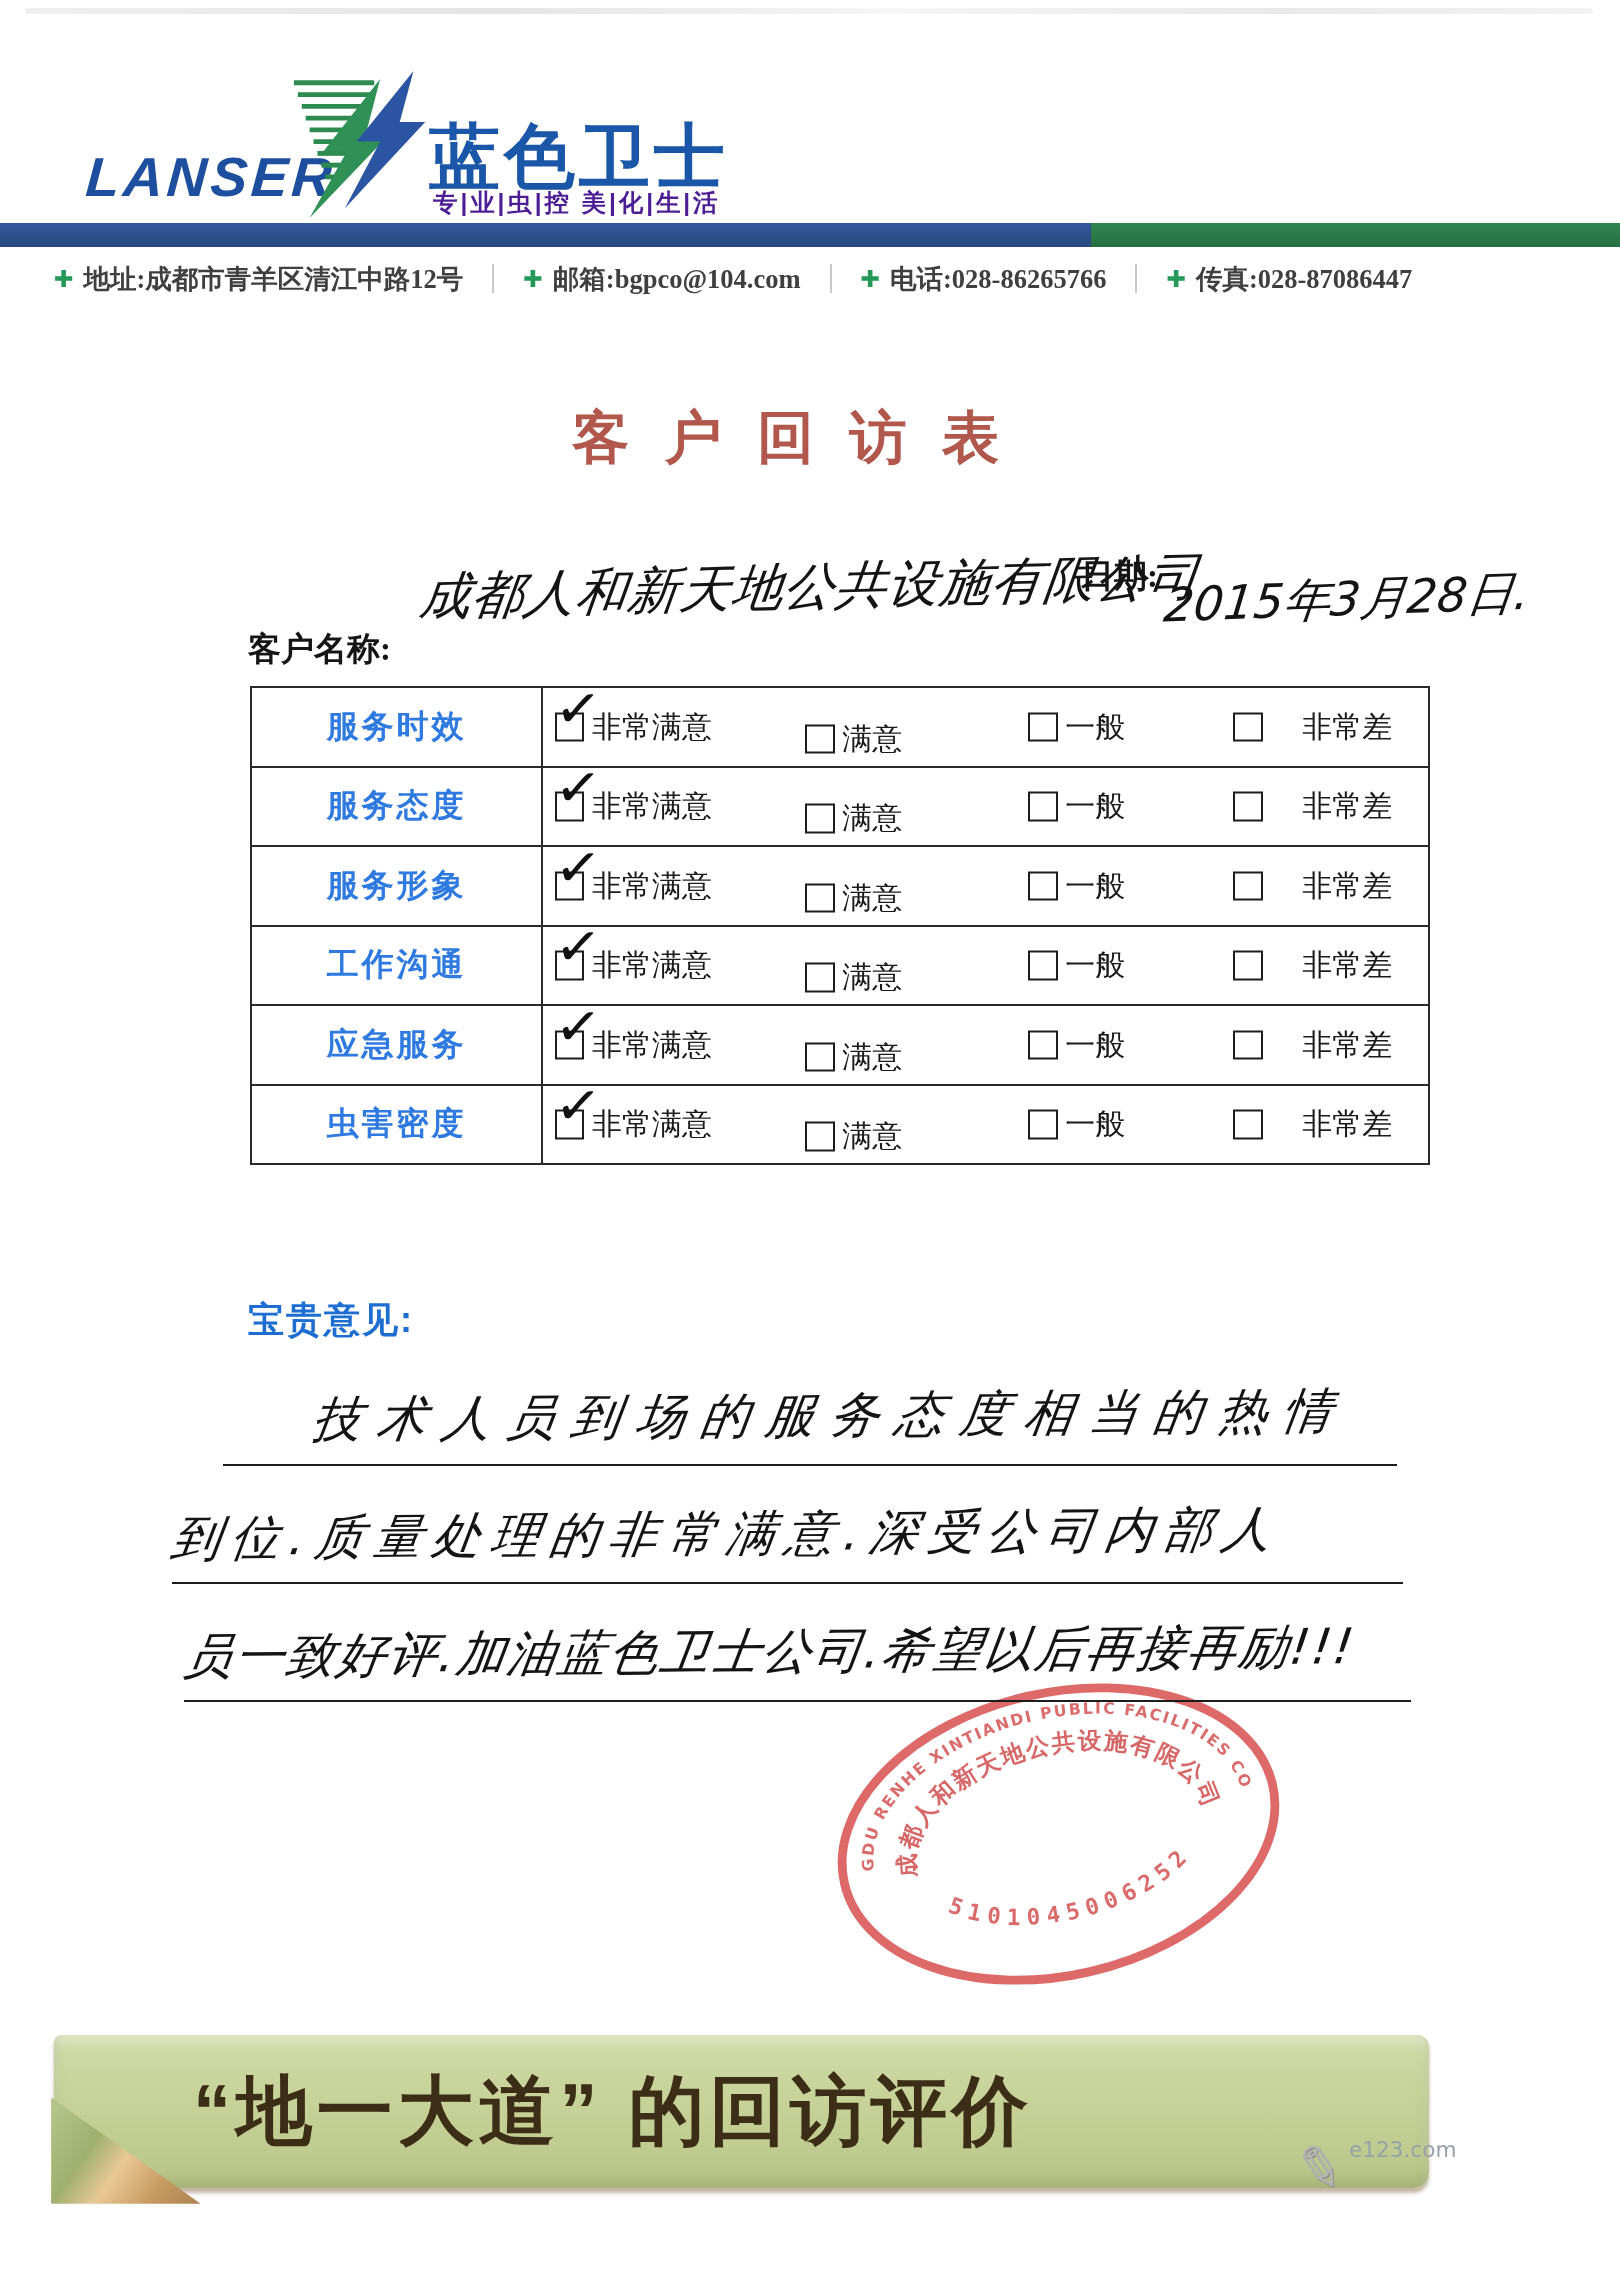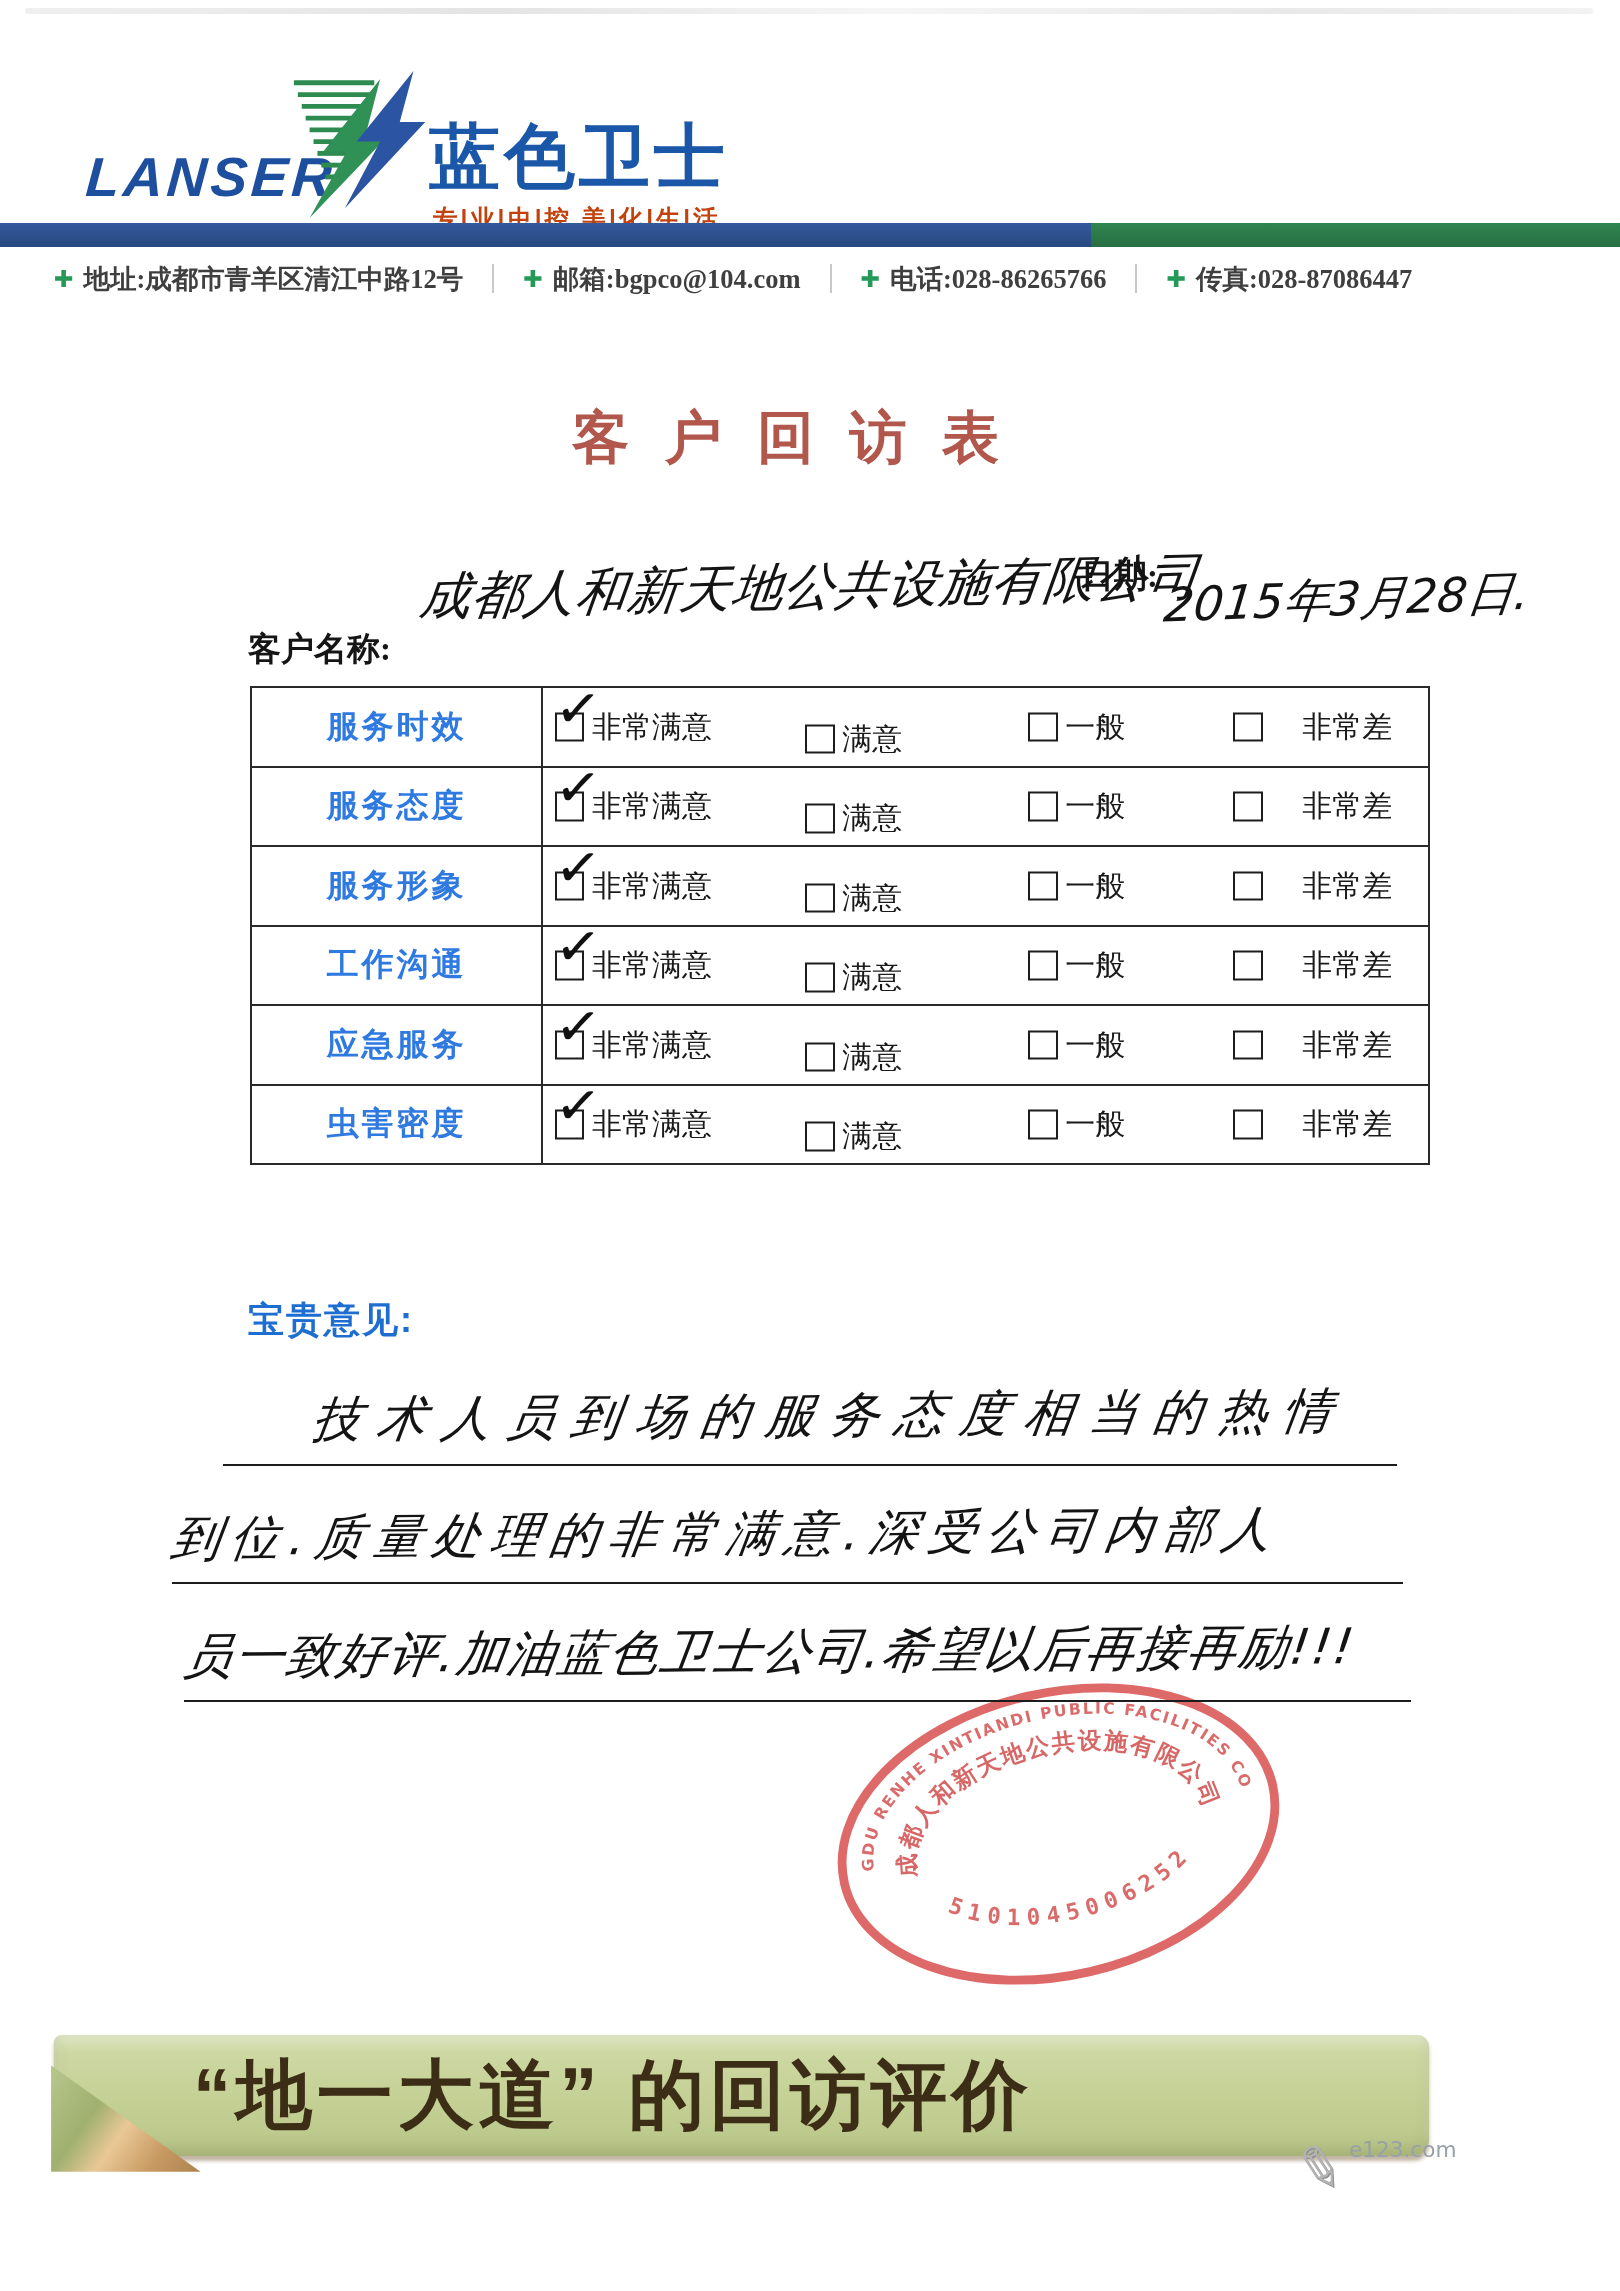--- a/index.html
+++ b/index.html
@@ -8,21 +8,21 @@
 
   
   .scan-top{position:absolute;left:24.5px;top:7.8px;width:1568px;height:5.9px;opacity:.5;border-radius:2.9px;
     background:linear-gradient(90deg,#e0e0e0,#c9c9c9 30%,#ededed 55%,#d2d2d2 80%,#e7e7e7);}
 
   
   .logo-text{position:absolute;left:86px;top:145px;font-size:55px;font-weight:bold;
     font-style:italic;letter-spacing:3.9px;color:#1d4f9e;transform:skewX(-4deg);}
   .bolt{position:absolute;left:290px;top:69px;}
   .brand-cn{position:absolute;left:429px;top:110px;font-size:71px;font-weight:bold;color:#1b57a8;letter-spacing:3.9px;}
-  .tagline{position:absolute;left:433px;top:186px;font-size:24.5px;font-weight:bold;color:#c2410c;letter-spacing:2.9px;margin-top:16px;}
+  .tagline{position:absolute;left:433px;top:186px;font-size:24.5px;font-weight:bold;color:#4c1d95;letter-spacing:2.9px;}
 
   .bar{position:absolute;left:0;top:223px;width:1620px;height:23.5px;display:flex;}
   .bar-blue{width:1091px;height:100%;background:linear-gradient(180deg,#33589c,#27497f);}
   .bar-green{flex:1;height:100%;background:linear-gradient(180deg,#2f854f,#276e42);}
 
   .contact{position:absolute;left:54px;top:257px;height:43px;display:flex;align-items:center;
     font-family:"Liberation Serif",serif;font-size:26.5px;font-weight:600;color:#3f3f3f;white-space:nowrap;}
   .citem{display:flex;align-items:center;}
   .plus{color:#259a58;font-size:23.5px;margin-right:9.8px;font-family:"DejaVu Sans",sans-serif;}
   .csep{width:0;height:29px;border-left:2px solid #c9c9c9;margin:0 29px;}
@@ -62,21 +62,21 @@
   .c2{left:172px;top:1486px;width:1231px;} .c2 .ctext{letter-spacing:9.8px;}
   .c3{left:184px;top:1604px;width:1227px;} .c3 .ctext{letter-spacing:2px;}
   .cline .ctext{transform:rotate(-.5deg) skewX(-8deg);}
 
   
   .stamp-wrap{position:absolute;left:828px;top:1682px;width:461px;height:304px;
     transform:rotate(-13deg);opacity:.82;mix-blend-mode:multiply;z-index:1;}
   .comments-layer{position:relative;z-index:2;}
 
   
-  .banner{position:absolute;left:54px;top:2035px;width:1375px;height:121px;
+  .banner{position:absolute;left:54px;top:2035px;width:1375px;height:153px;
     background:linear-gradient(180deg,#d0dba9 0%,#c6d297 45%,#b9c688 100%);
     border-radius:7.8px 11.8px 15.7px 43px;
     box-shadow:0 4.9px 3.9px rgba(120,95,55,.45), inset 0 -7.8px 13.7px rgba(95,95,45,.22), inset 0 7.8px 11.8px rgba(255,255,255,.35);}
   .banner-text{position:absolute;left:139px;top:50%;transform:translateY(-50%);
     font-size:76px;font-weight:bold;color:#3c2d16;letter-spacing:4.9px;white-space:nowrap;}
   .curl{position:absolute;left:-2.9px;bottom:-15.7px;width:159px;height:118px;
     background:linear-gradient(125deg,#b5c489 8%,#9fb06f 34%,#e9c896 52%,#c89a62 74%,#a87e4e 100%);
     clip-path:polygon(0 10%,94% 100%,0 100%);
     filter:drop-shadow(2.9px 2.9px 2px rgba(80,60,30,.5));}
 

